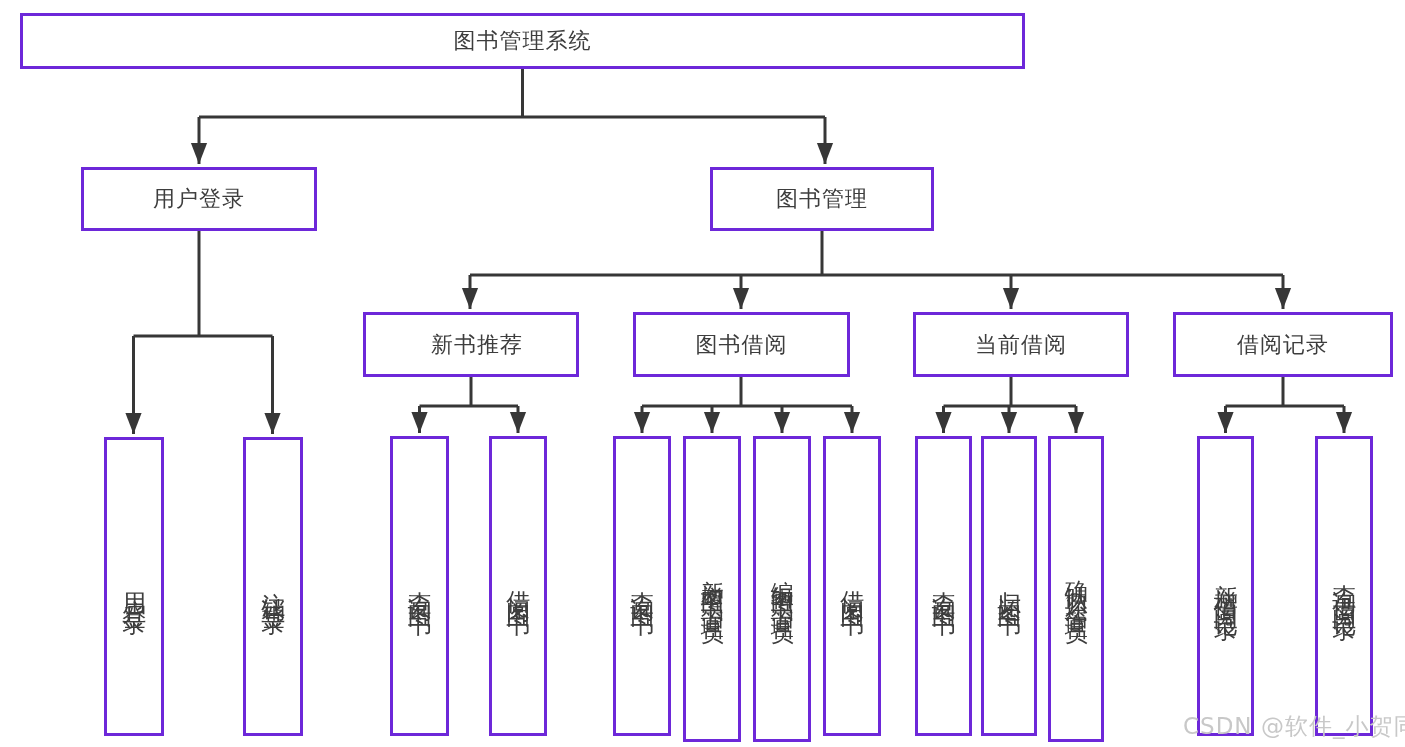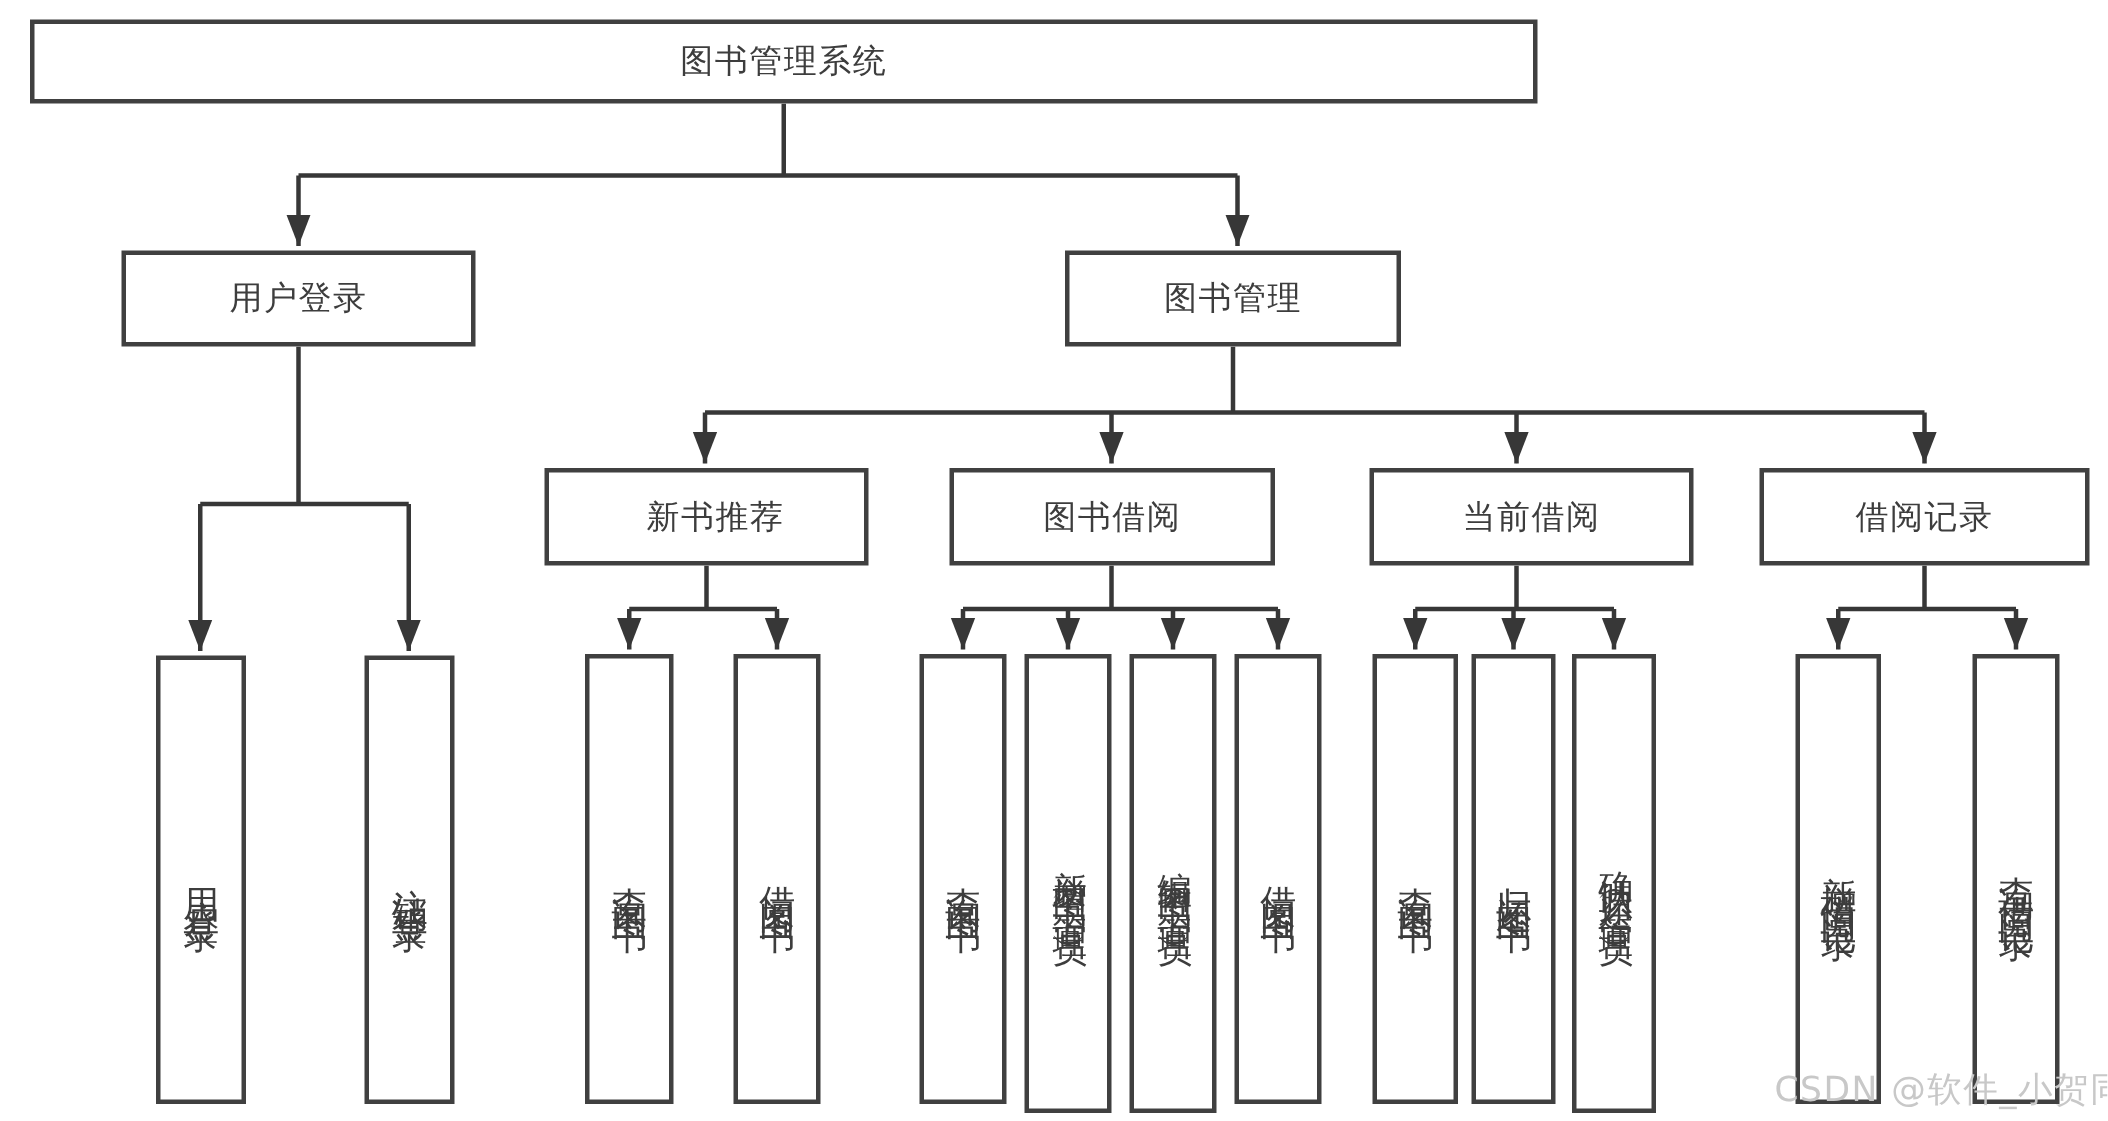--- a/index.html
+++ b/index.html
@@ -11,21 +11,21 @@
     overflow:hidden;
   }
   .connector-layer {
     position:absolute; left:0; top:0; width:1405px; height:747px;
     pointer-events:none;
   }
   .node {
     position:absolute;
     box-sizing:border-box;
     background:#ffffff;
-    border:3px solid #404040;
+    border:3px solid #6d28d9;
     display:flex;
     align-items:center;
     justify-content:center;
     color:#3d3d3d;
     z-index:2;
   }
   .node.h .label {
     font-size:22px;
     letter-spacing:1px;
     white-space:nowrap;

